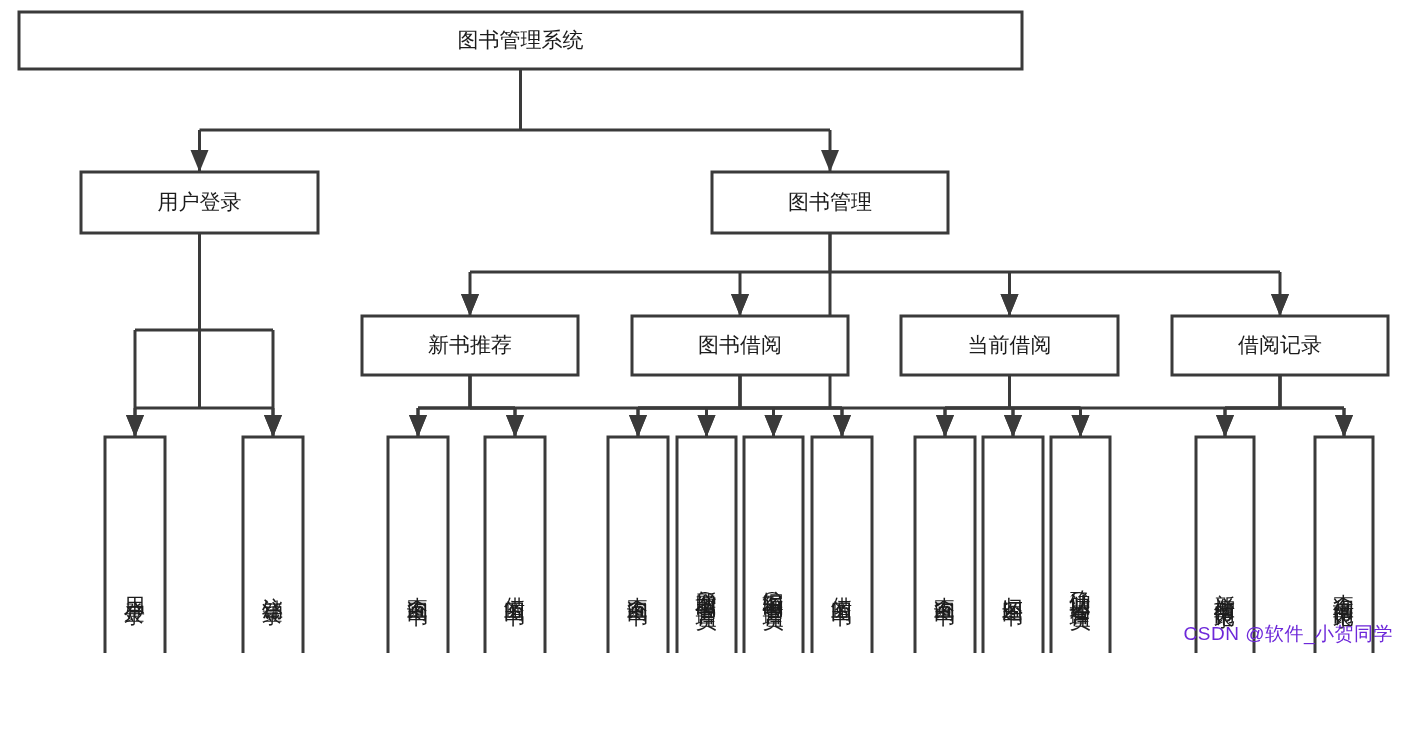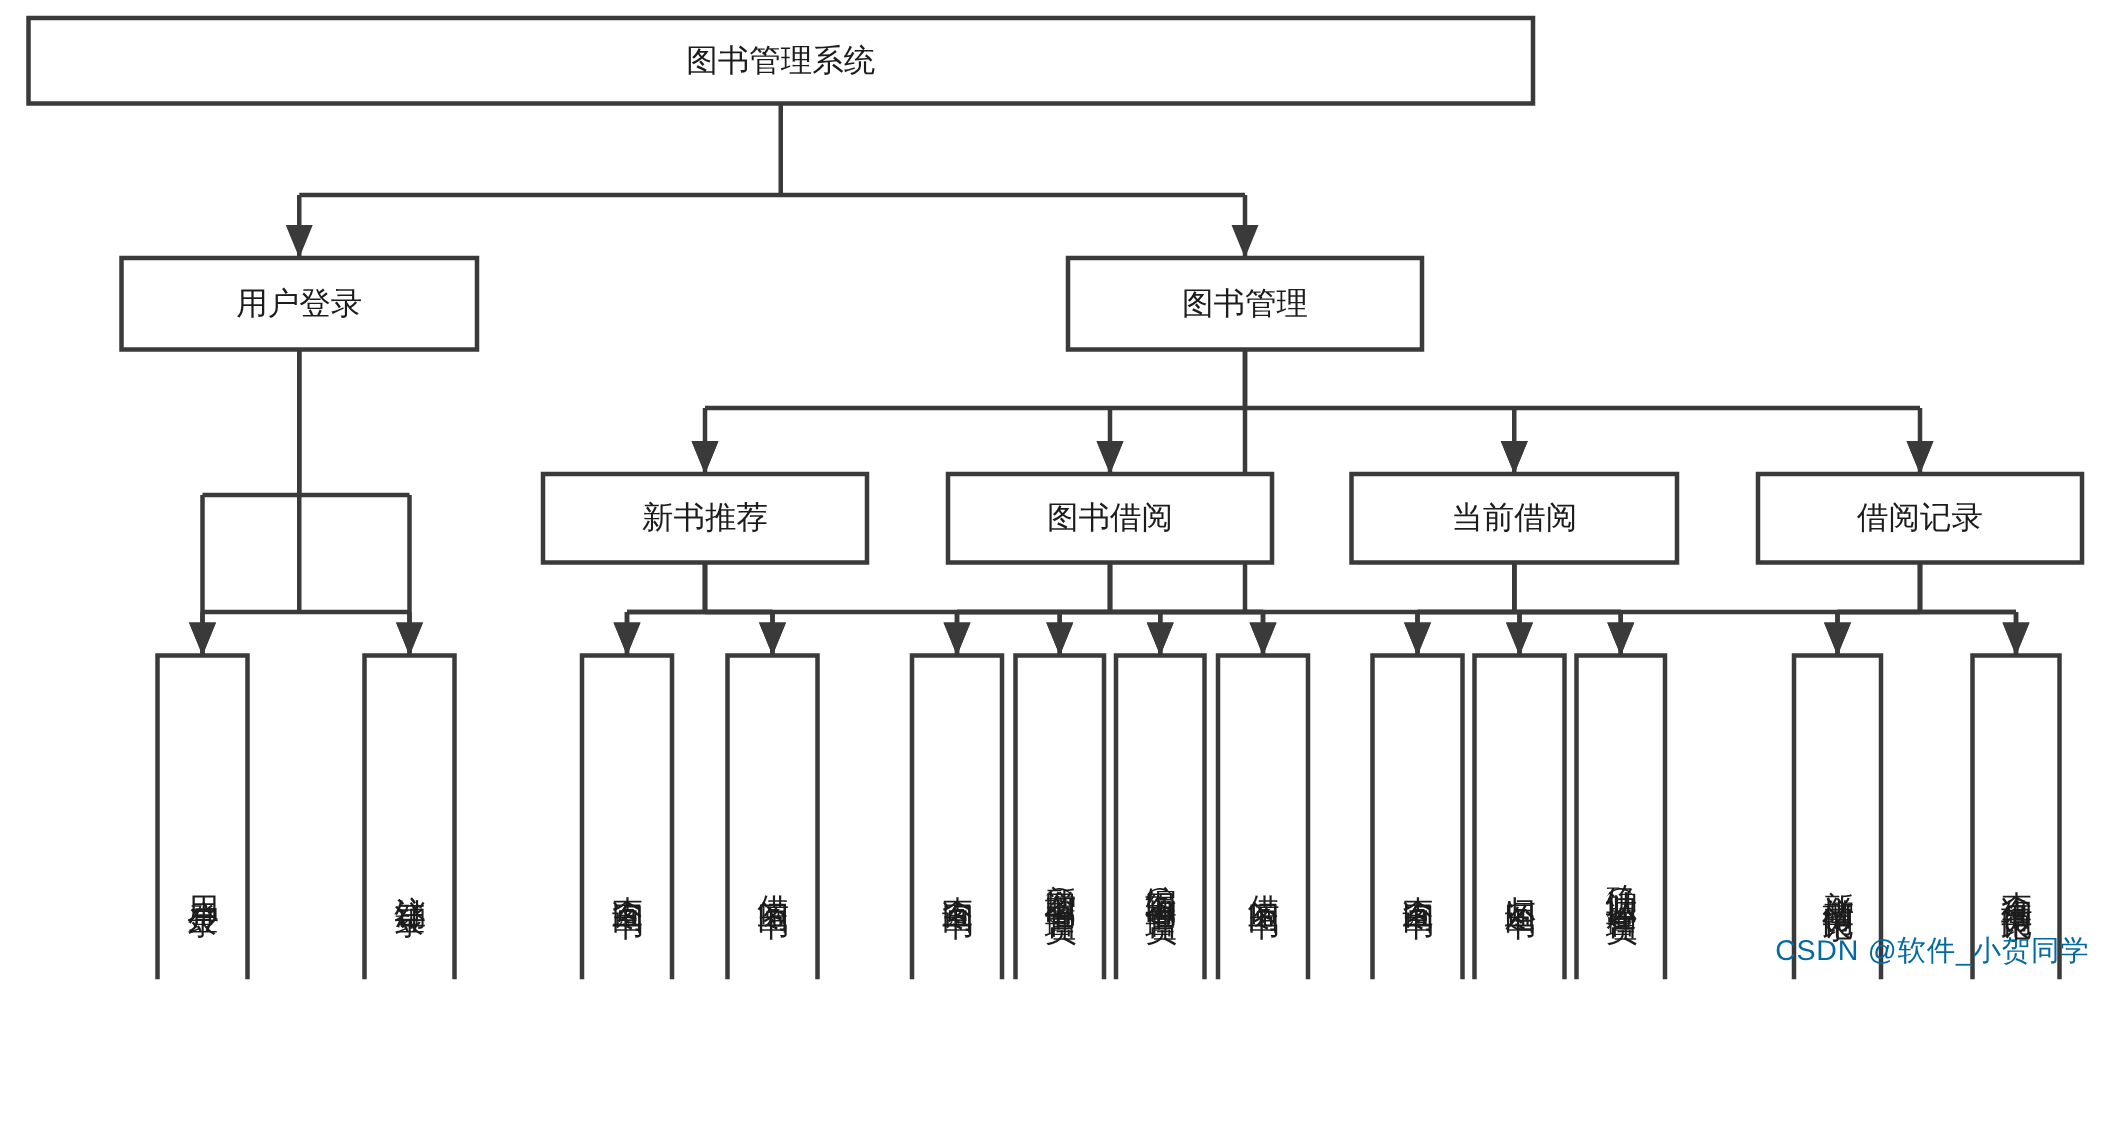--- a/index.html
+++ b/index.html
@@ -68,21 +68,21 @@
     text-align: center;
     white-space: nowrap;
     pointer-events: none;
   }
   .watermark {
     position: absolute;
     right: 12px;
     bottom: 6px;
     font-family: "Liberation Sans", "DejaVu Sans", sans-serif;
     font-size: 19px;
-    color: #0369a1;
+    color: #6d28d9;
     letter-spacing: 0.5px;
     white-space: nowrap;
   }
 </style>
 </head>
 <body>
 
 <div id="diagram-root">
   <svg class="flow-canvas" viewBox="0 0 1405 747">
     <g id="connector-layer">

